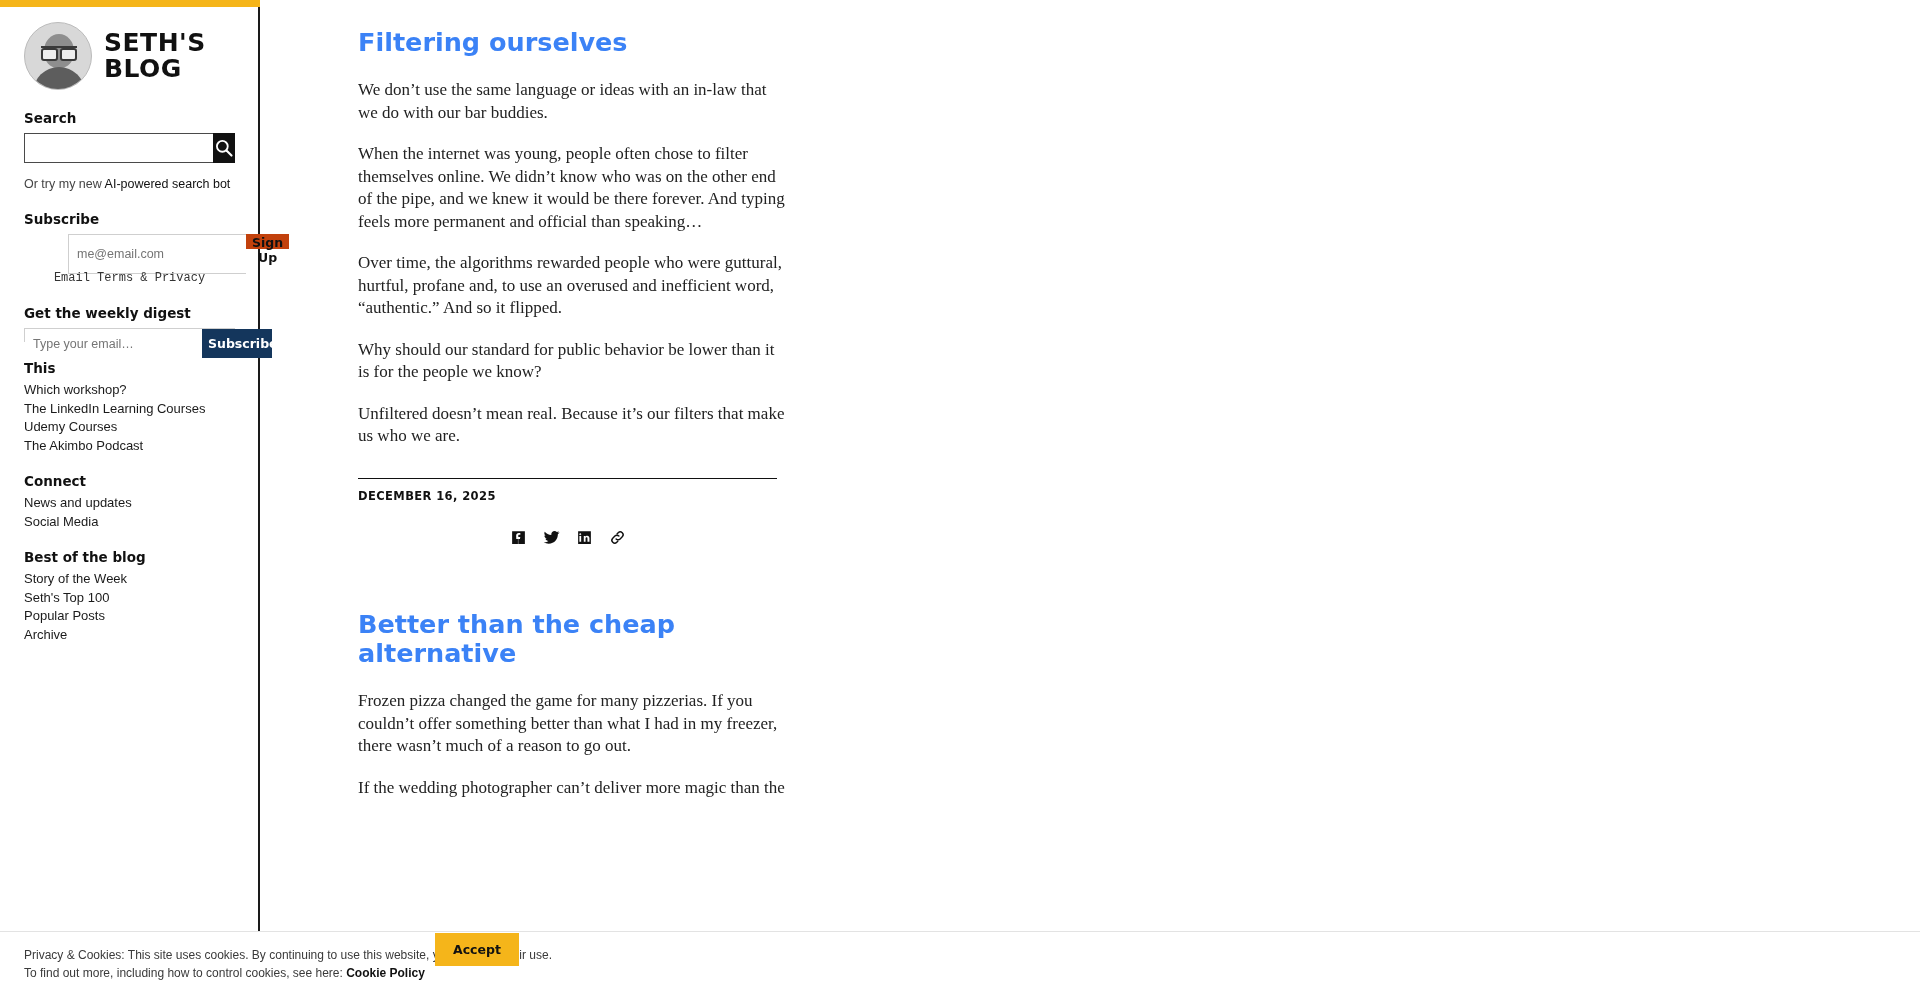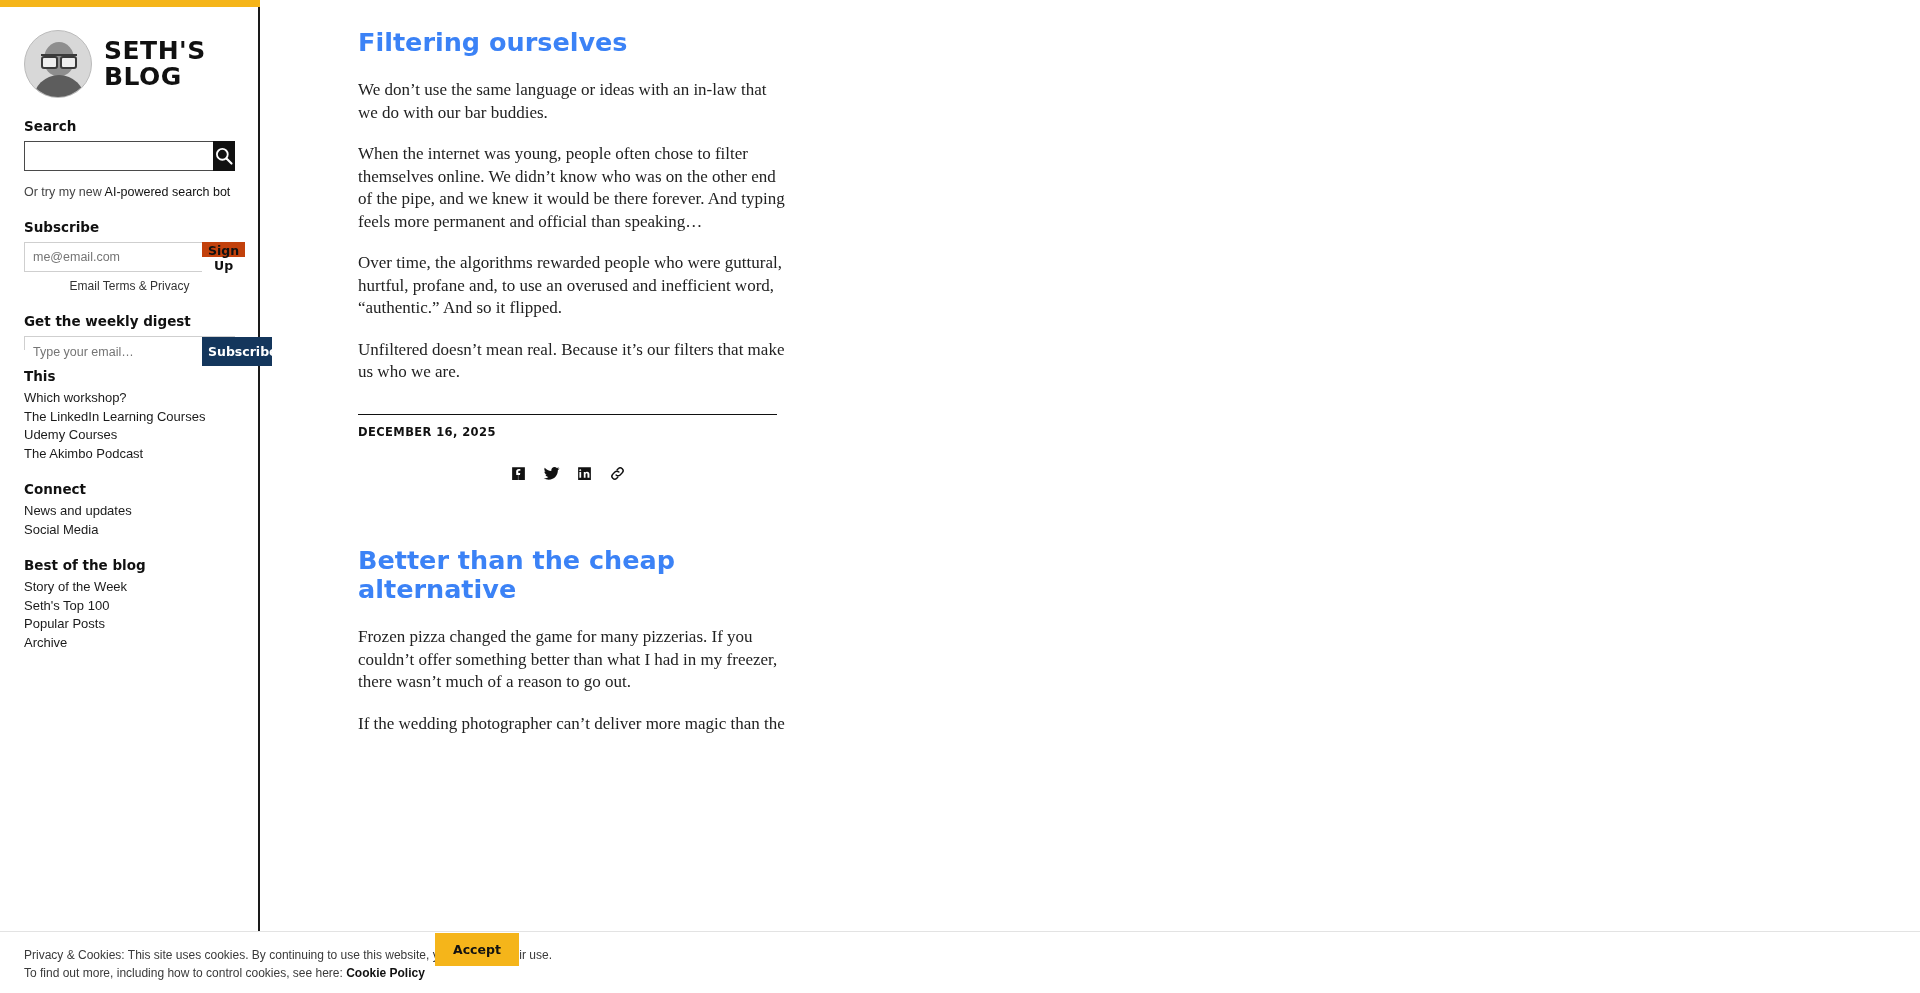--- a/index.html
+++ b/index.html
@@ -18,21 +18,21 @@
   }
 
   
   .sidebar {
     position: absolute;
     left: 0; top: 0;
     width: 260px;
     height: 993px;
     background: #ffffff;
     border-right: 2px solid #1a1a1a;
-    padding: 8px 24px;
+    padding: 0 24px;
   }
   .topbar {
     position: absolute;
     left: 0; top: 0;
     width: 260px;
     height: 7px;
     background: #f5b51a;
   }
   .brand {
     display: flex;
@@ -131,40 +131,41 @@
 
   .sub-row {
     display: flex;
     height: 30px;
     width: 211px;
   }
   .sub-input {
     flex: 1;
     border: 1px solid #cfcfcf;
     border-right: none;
-    height: 30px;
+    height: 40px;
     font-size: 12.5px;
     padding: 0 8px;
     font-family: "Liberation Sans", sans-serif;
     color: #777;
     background: #fff;
+    margin-left: 44px;
   }
   .sub-btn {
     width: 62px;
     height: 15px;
     background: #c2410c;
     border: none;
     font-family: "DejaVu Sans", sans-serif;
     font-weight: bold;
     font-size: 12.5px;
     color: #111;
     cursor: pointer;
   }
   .terms {
-    font-family: Liberation Sans, sans-serif;
+    font-family: Liberation Mono, monospace;
     font-size: 12px;
     color: #333;
     text-align: center;
     width: 211px;
     margin-top: 7px;
   }
 
   .digest-row {
     display: flex;
     height: 14px;
@@ -356,20 +357,21 @@
 
   </div>
 
   <div class="content">
 
     <article>
       <h1 class="post-title">Filtering ourselves</h1>
       <p class="para">We don’t use the same language or ideas with an in-law that we do with our bar buddies.</p>
       <p class="para">When the internet was young, people often chose to filter themselves online. We didn’t know who was on the other end of the pipe, and we knew it would be there forever. And typing feels more permanent and official than speaking…</p>
       <p class="para">Over time, the algorithms rewarded people who were guttural, hurtful, profane and, to use an overused and inefficient word, “authentic.” And so it flipped.</p>
+      <p class="para">Why should our standard for public behavior be lower than it is for the people we know?</p>
       <p class="para">Unfiltered doesn’t mean real. Because it’s our filters that make us who we are.</p>
       <hr class="rule">
       <div class="date">DECEMBER 16, 2025</div>
       <div class="share">
         <span>
           <svg width="17" height="17" viewBox="0 0 24 24">
               <path fill="#111" d="M3 3h18v18h-9.3v-7h2.4l.4-2.8h-2.8V9.5c0-.8.2-1.3 1.4-1.3h1.5V5.7c-.3 0-1.2-.1-2.2-.1-2.2 0-3.7 1.3-3.7 3.8v2.1H8.8V14h2.4v7H3z"></path>
             </svg>
         </span>
         <span>

